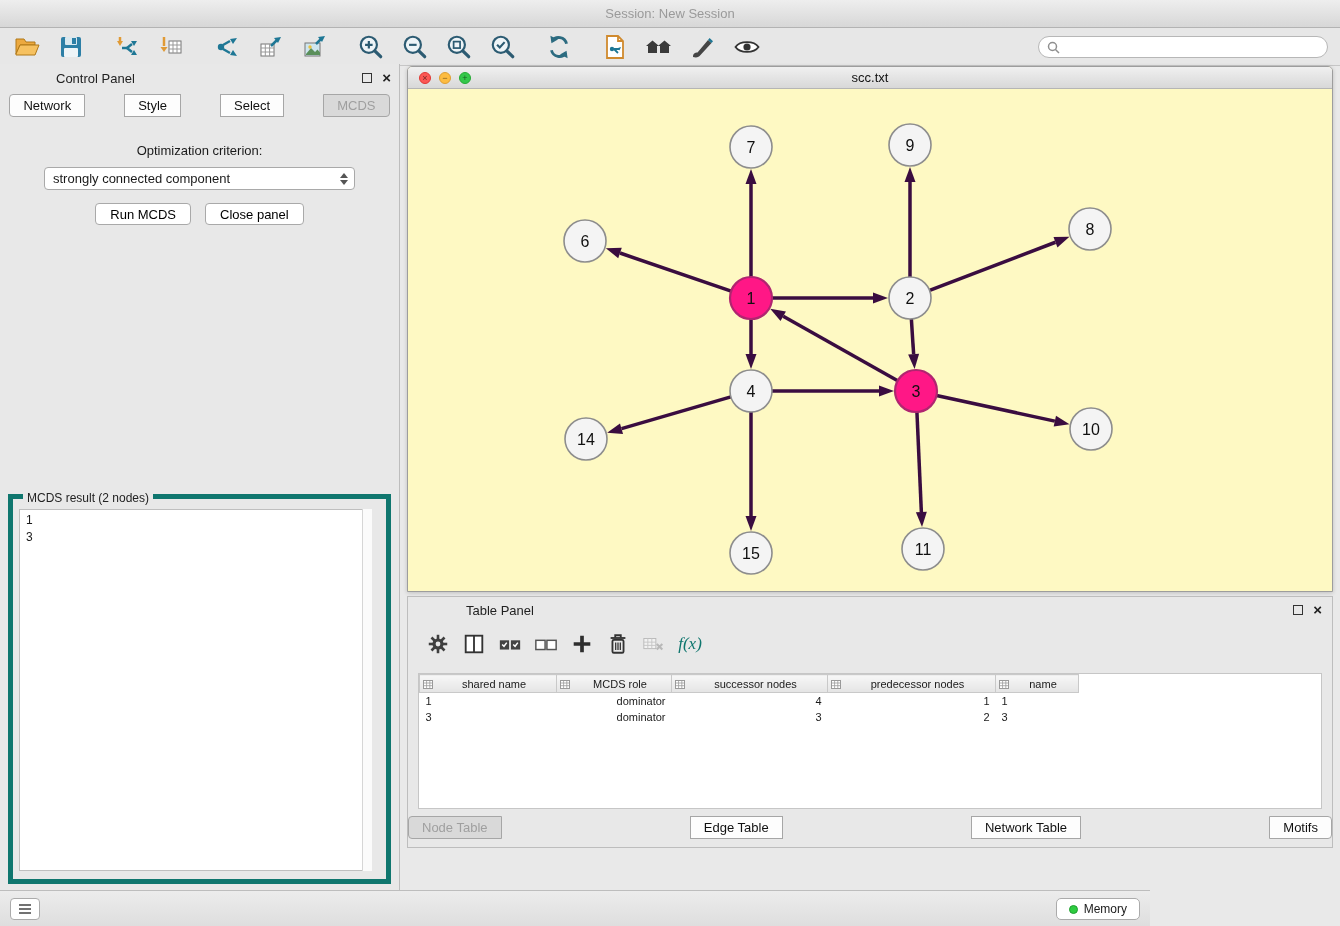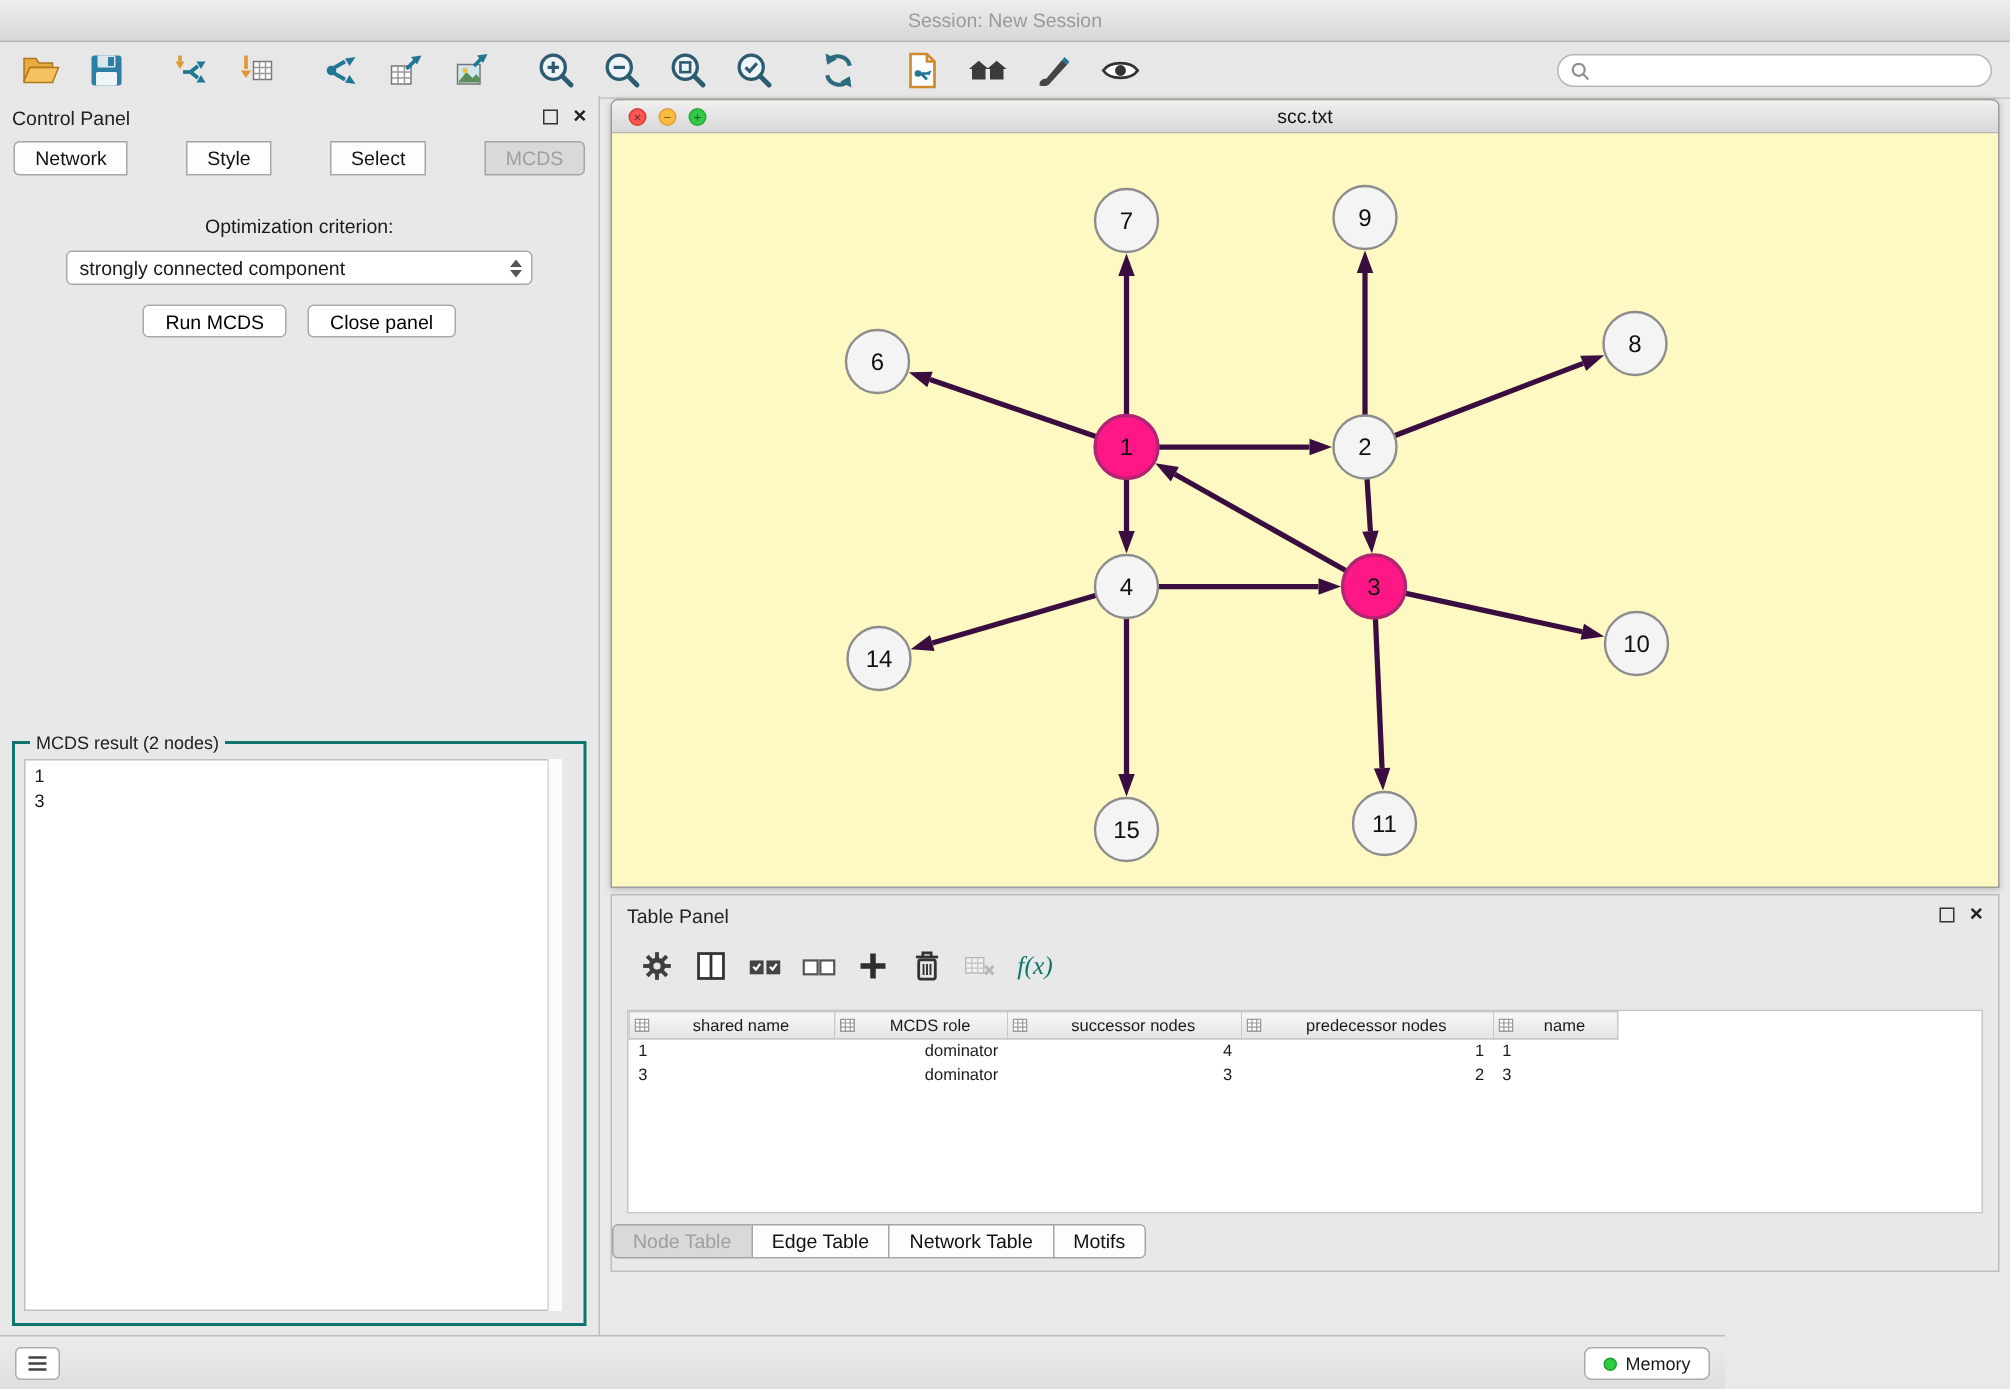--- a/index.html
+++ b/index.html
@@ -35,21 +35,21 @@
   .searchbox input {
     border:none; outline:none; flex:1; font-size:12px; background:transparent;
     font-family:"Liberation Sans",sans-serif; margin-left:5px;
   }
   
   .control-panel {
     position:absolute; left:0; top:64px; width:400px; height:826px;
     background:#e8e8e8; border-right:1px solid #bdbdbd;
   }
   .panel-header { height:28px; display:flex; align-items:center; padding:0 8px; }
-  .panel-title { font-size:13px; color:#222; flex:1; }
+  .panel-title { font-size:13px; color:#222; flex:1;margin-left:48px; }
   .float-btn { width:10px; height:10px; border:1.5px solid #333; display:inline-block; margin-right:10px; }
   .close-x { font-size:15px; font-weight:bold; color:#222; line-height:10px; cursor:default; }
   .close-x::after { content:"×"; }
   .seg-tabs { display:flex; justify-content:center; margin-top:2px;gap:40px; }
   .seg-tab {
     border:1px solid #a6a6a6; background:#fdfdfd; padding:3px 13px; font-size:13px;
     margin-left:-1px; color:#111; cursor:default;
   }
   .seg-tab:first-child { border-radius:4px 0 0 4px; margin-left:0; }
   .seg-tab:last-child { border-radius:0 4px 4px 0; }
@@ -66,21 +66,21 @@
     border-right:4px solid transparent; border-bottom:5px solid #555; }
   .dd-arrows .down { width:0; height:0; border-left:4px solid transparent;
     border-right:4px solid transparent; border-top:5px solid #555; }
   .btn-row { display:flex; justify-content:center; gap:14px; margin-top:13px; }
   .aqua-btn {
     background:#fff; border:1px solid #a9a9a9; border-radius:4px; height:22px;
     font-size:13px; padding:0 14px; font-family:"Liberation Sans",sans-serif; cursor:default;
   }
   .result-group {
     position:absolute; left:8px; right:8px; top:430px; bottom:6px;
-    border:2px solid #0f766e;
+    border:5px solid #0f766e;
   }
   .result-legend {
     position:absolute; top:-8px; left:10px; background:#e8e8e8; padding:0 4px;
     font-size:12px; color:#222;
   }
   .result-box {
     position:absolute; left:6px; right:14px; top:10px; bottom:8px;
     background:#fff; border:1px solid #bfbfbf; font-size:12px; line-height:17px;
     padding:2px 6px; white-space:pre-line; overflow:hidden;
   }
@@ -126,21 +126,21 @@
   table.datatable th {
     background:linear-gradient(#f7f7f7,#e4e4e4); border:1px solid #c9c9c9;
     font-weight:normal; height:18px; text-align:center; position:relative; padding:0 2px 0 14px;
   }
   table.datatable th .th-ico { position:absolute; left:3px; top:4px; }
   table.datatable td { height:16px; padding:1px 6px; }
   .col0 { width:137px; } .col1 { width:115px;text-align:right; } .col2 { width:156px; }
   .col3 { width:168px; } .col4 { width:83px; }
   td.col2, td.col3 { text-align:right; padding-right:13px; }
   .bottom-tabs { position:absolute; left:0; right:0; bottom:8px;
-    display:flex; justify-content:flex-start; }
+    display:flex; justify-content:space-between; }
   
   .statusbar {
     position:absolute; left:0; top:890px; width:1150px; height:36px;
     background:linear-gradient(#ececec,#dedede); border-top:1px solid #bdbdbd;padding-left:48px;
   }
   .list-btn {
     position:absolute; left:10px; top:7px; width:30px; height:22px;
     background:#fff; border:1px solid #ababab; border-radius:4px;
     display:flex; align-items:center; justify-content:center;
   }

